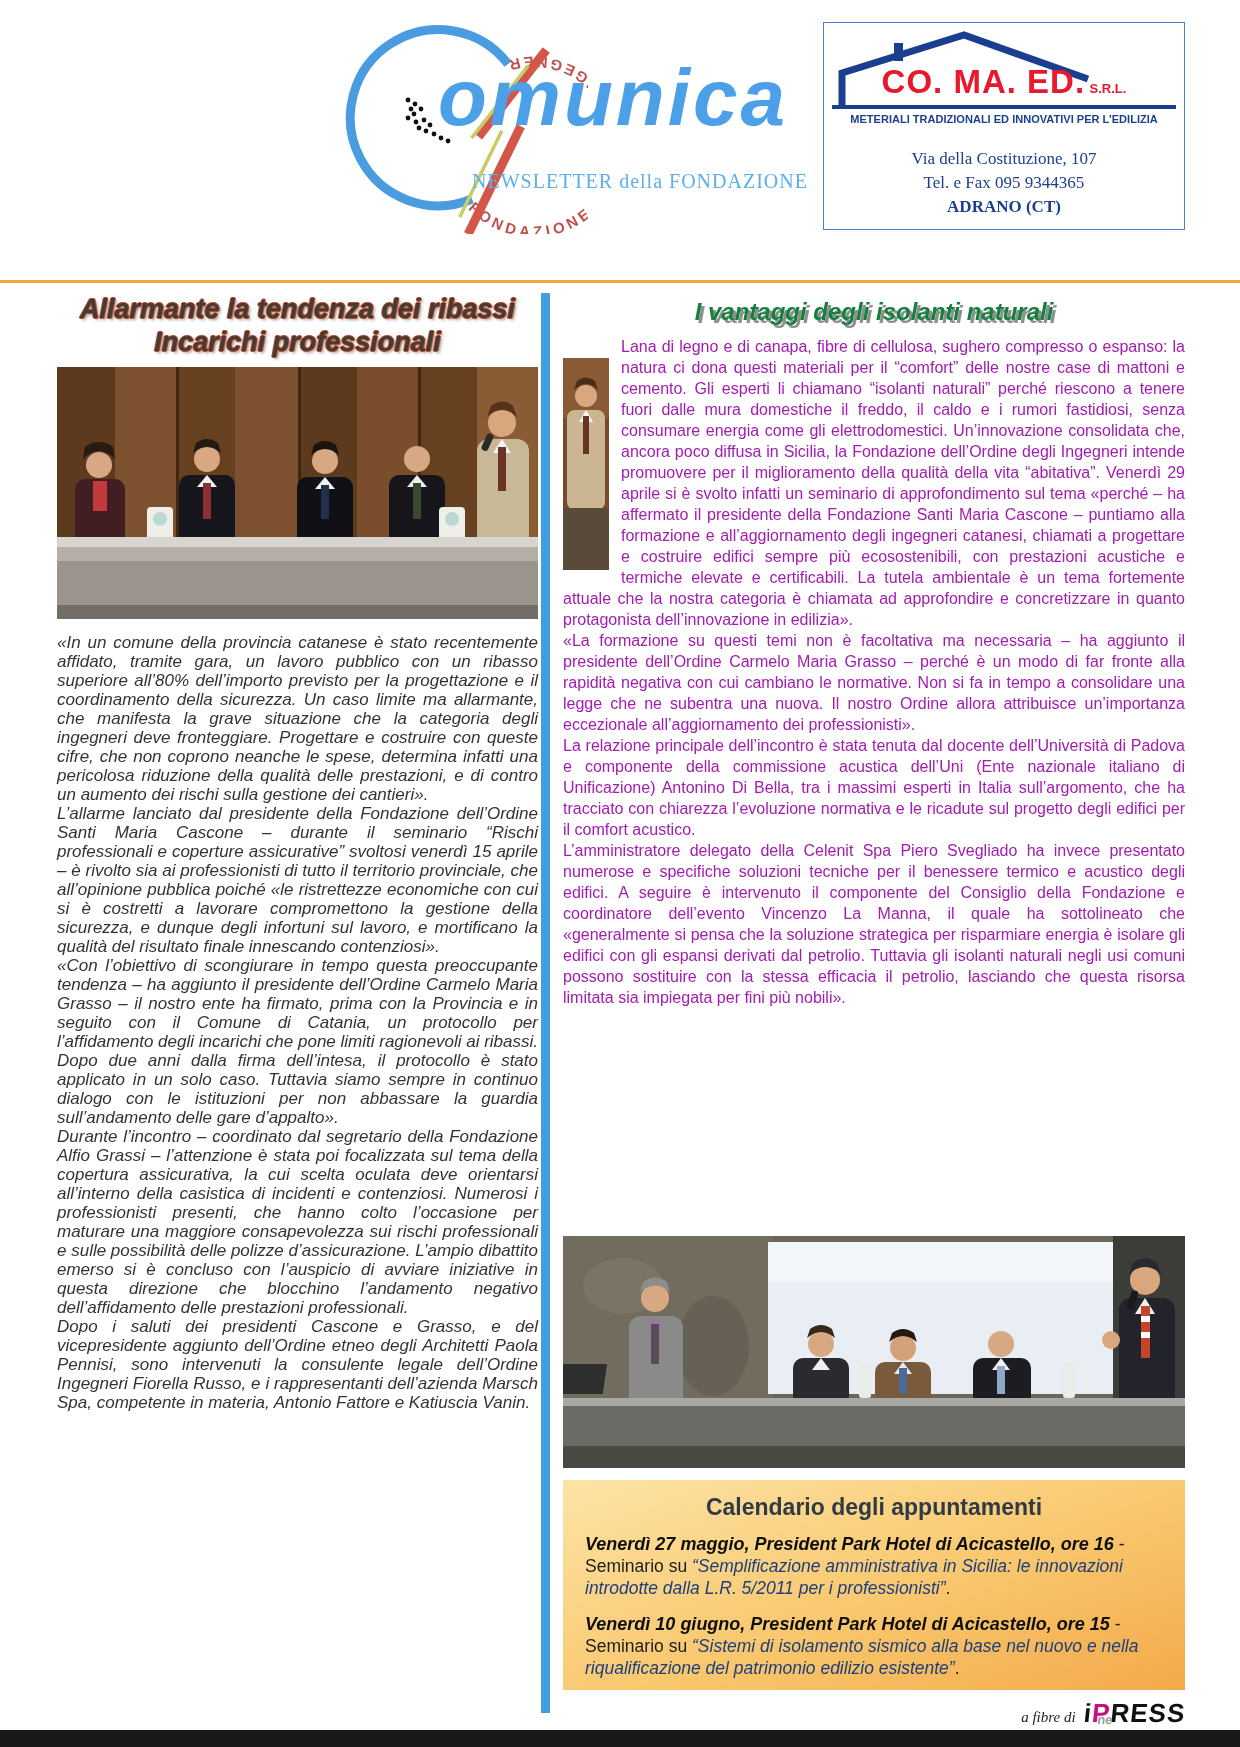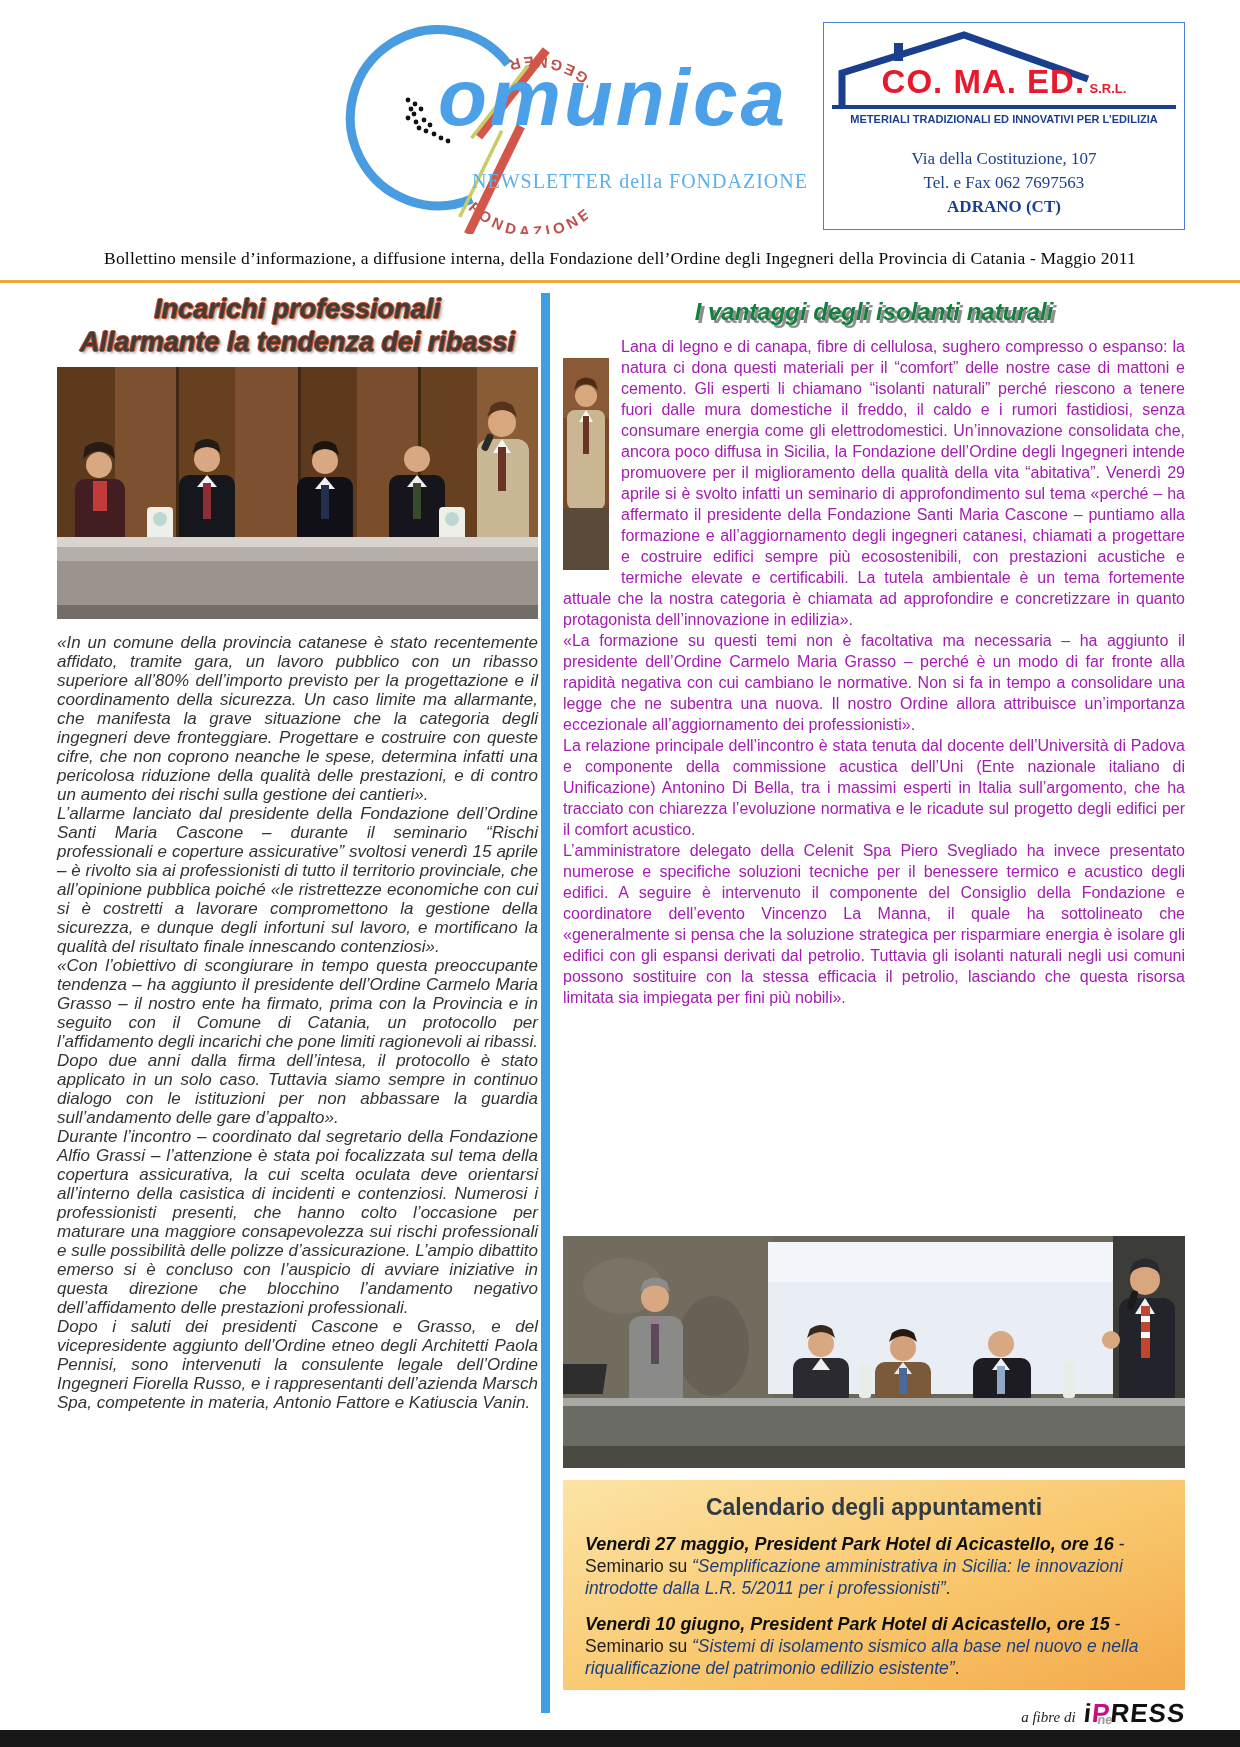--- a/index.html
+++ b/index.html
@@ -116,33 +116,32 @@
       </div>
       <div class="comaed-title-row">
         <span class="comaed-name">CO. MA. ED.</span>
         <span class="comaed-srl">S.R.L.</span>
       </div>
       <div class="comaed-rule"></div>
     </div>
     <div class="comaed-tagline">METERIALI TRADIZIONALI ED INNOVATIVI PER L’EDILIZIA</div>
     <div class="comaed-addr">
       <div>Via della Costituzione, 107</div>
-      <div>Tel. e Fax 062 7697563</div>
+      <div>Tel. e Fax 095 9344365</div>
       <div class="comaed-city">ADRANO (CT)</div>
     </div>
   </div>
 
-  <div class="masthead">Bollettino mensile d’informazione, a diffusione interna, della Fondazione dell’Ordine degli Ingegneri della Provincia di Catania - Maggio 2011</div>
   <div class="orange-rule"></div>
   <div class="divider"></div>
 
   <div class="left-col">
     <div class="left-title">
+      <div>Allarmante la tendenza dei ribassi</div>
       <div>Incarichi professionali</div>
-      <div>Allarmante la tendenza dei ribassi</div>
     </div>
     <svg class="left-photo" viewBox="0 0 481 252" preserveAspectRatio="none">
       <rect width="481" height="252" fill="#6e4423"></rect>
       <rect x="0" width="58" height="252" fill="#5d3a1e"></rect>
         <rect x="58" width="62" height="252" fill="#7d5130"></rect>
       <rect x="120" width="58" height="252" fill="#66401f"></rect>
         <rect x="178" width="64" height="252" fill="#7d5130"></rect>
       <rect x="242" width="58" height="252" fill="#5d3a1e"></rect>
         <rect x="300" width="62" height="252" fill="#7a4e2c"></rect>
       <rect x="362" width="58" height="252" fill="#66401f"></rect>

